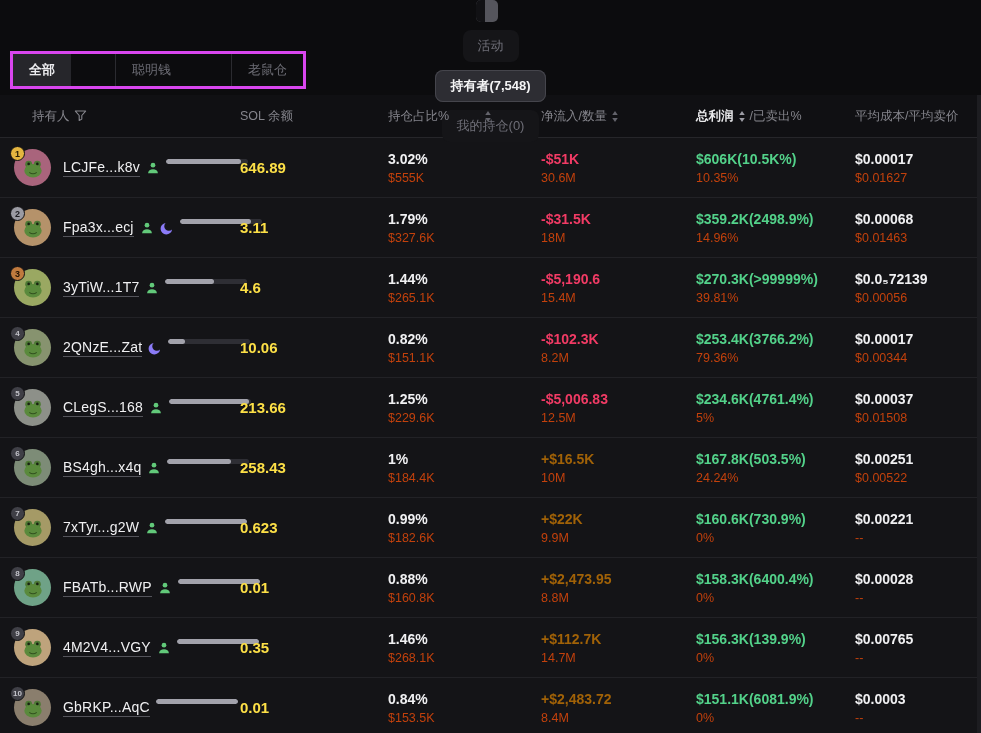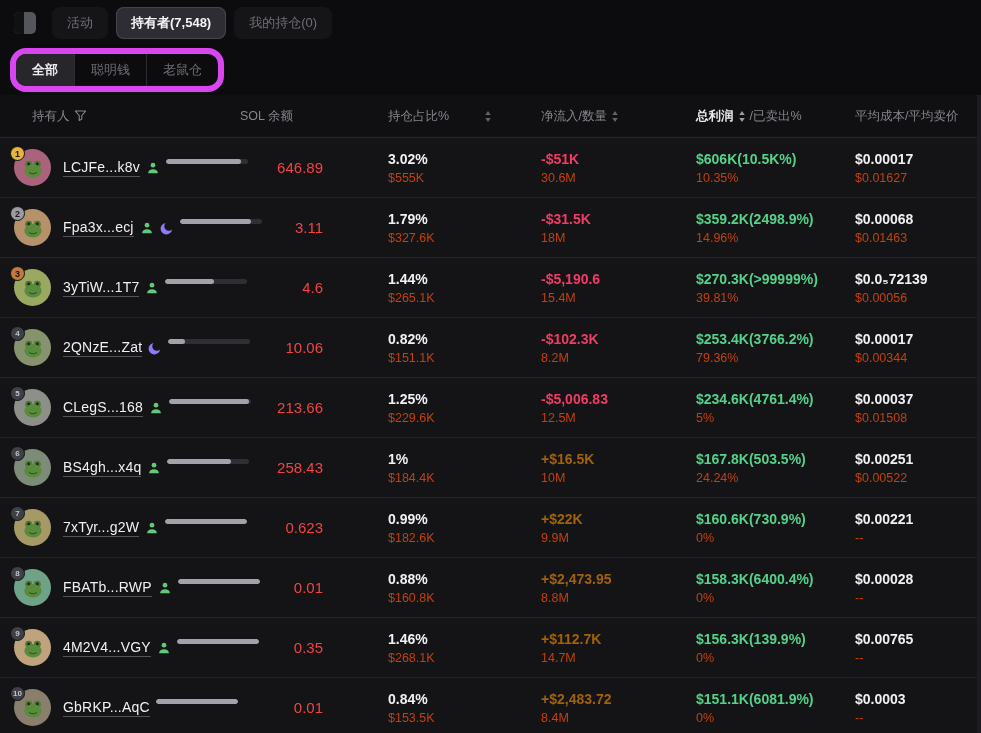--- a/index.html
+++ b/index.html
@@ -4,41 +4,41 @@
 <style>
   * { margin:0; padding:0; box-sizing:border-box; }
   html,body { width:981px; height:733px; overflow:hidden; }
   body {
     background:#0c0c0e;
     font-family:"Liberation Sans", sans-serif;
     color:#e8e8ea;
     position:relative;
   }
   
-  .topbar { height:45px; display:flex; align-items:center; padding:0 14px; gap:8px; }
+  .topbar { height:45px; display:flex; align-items:center; padding:0 24px; gap:8px;flex-direction:column; }
   .panel-toggle {
     width:22px; height:22px; border-radius:5px; background:#55555c;
     position:relative; overflow:hidden; cursor:pointer; margin-right:8px; flex:none;
   }
   .panel-toggle::before {
     content:""; position:absolute; left:0; top:0; bottom:0; width:45%; background:#111114;
   }
   .top-tab {
     border:none; cursor:pointer; font-family:inherit;
     font-size:13px; padding:7px 15px; border-radius:8px;
     background:#151518; color:#6e6e77; white-space:nowrap;
   }
   .top-tab.active {
     background:#2d2d33; color:#f5f5f6; font-weight:700;
     box-shadow:0 0 0 1px #45454c inset;
   }
   
   .filterbar { height:50px; display:flex; align-items:center; padding:0 10px; }
   .seg-group {
-    display:flex; border:6px solid #d946ef; border-radius:16px; overflow:hidden;
+    display:flex; border:3px solid #d946ef; border-radius:0; overflow:hidden;gap:44px;
   }
   .seg {
     font-size:13px; padding:7px 16px; color:#6d6d75; cursor:pointer; background:transparent;
     border:none; border-left:1px solid #2b2b30; font-family:inherit; white-space:nowrap;
   }
   .seg:first-child { border-left:none; }
   .seg.active { background:#26262b; color:#ededf0; font-weight:700; }
   
   .grid-row {
     display:grid;
@@ -75,21 +75,21 @@
   .holder-info { display:flex; flex-direction:row; gap:6px; }
   .addr-row { display:flex; align-items:center; gap:6px; }
   .holder-addr {
     font-size:14px; color:#f0f0f2; letter-spacing:.2px;
     border-bottom:1px solid #54545b; padding-bottom:1px; cursor:pointer;
   }
   .mini-icon { width:14px; height:14px; display:inline-flex; }
   .progress-track { width:82px; height:5px; border-radius:3px; background:#2e2e34; overflow:hidden; }
   .progress-fill { height:100%; border-radius:3px; background:#a2a2ab; }
   
-  .sol-cell { text-align:right; font-size:15px; color:#ef4444; font-weight:400; padding-right:2px; }
+  .sol-cell { font-size:15px; color:#fde047; font-weight:700; padding-right:2px; }
   .dual-cell { display:flex; flex-direction:column; gap:4px; }
   .dual-cell.c3 { padding-left:63px; }
   .main-val { font-size:14px; font-weight:700; color:#f0f0f2; }
   .sub-val { font-size:12.5px; color:#c2410c; }
   .pos { color:#a16207; }
   .neg { color:#f23b65; }
   .profit-val { color:#53d28a; }
   
   .scroll-strip { position:absolute; top:95px; right:0; bottom:0; width:4px; background:#1d1d21; }
 </style>

